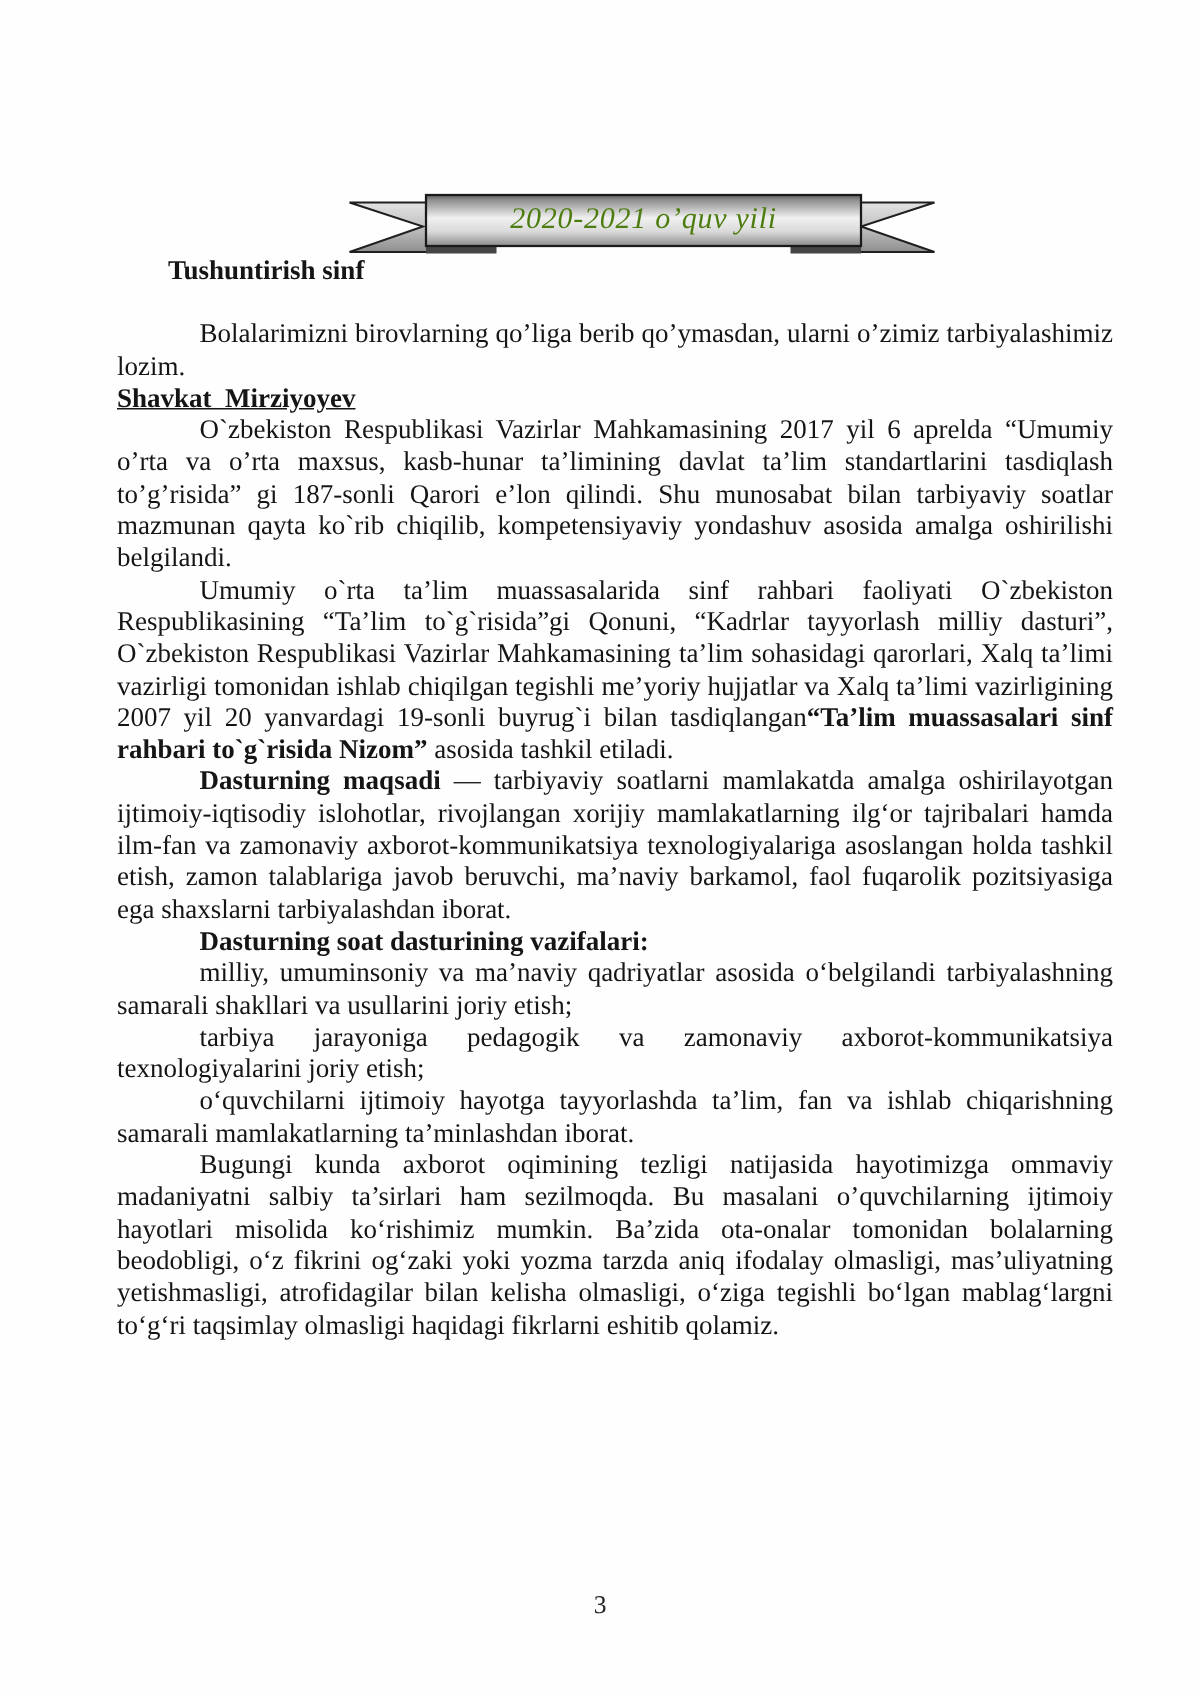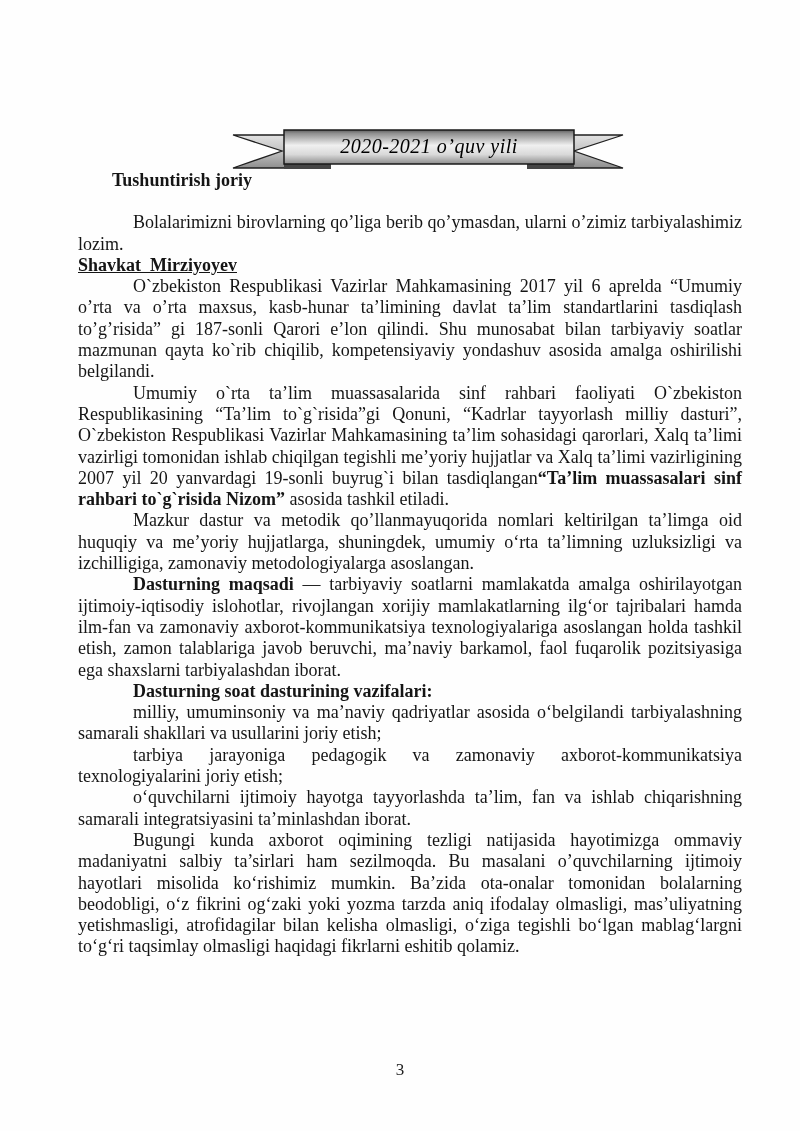--- a/index.html
+++ b/index.html
@@ -16,21 +16,21 @@
   
   .banner { position: absolute; left: 230px; top: 126px; width: 396px; height: 54px; }
   .banner svg { display: block; }
   .banner-label {
     position: absolute;
     left: 54px; top: 6px; width: 290px;
     text-align: center;
     font-style: italic;
     font-size: 20px;
     line-height: 28px;
-    color: #000000;
+    color: #4d7c0f;
     letter-spacing: 0.5px;
   }
 
   
   .content {
     position: absolute;
     left: 78px; top: 170px;
     width: 664px;
     font-size: 18px;
     line-height: 21.3px;
@@ -87,38 +87,37 @@
 
       <rect x="54" y="37" width="47" height="6" fill="#454545"></rect>
       <rect x="297" y="37" width="47" height="6" fill="#454545"></rect>
 
       <rect x="54" y="4" width="290" height="34" fill="url(#barGrad)" stroke="#1a1a1a" stroke-width="1.5"></rect>
     </svg>
     <div class="banner-label">2020-2021 o’quv yili</div>
   </div>
 
   <div class="content">
-    <p class="heading">Tushuntirish joriy</p>
+    <p class="heading">Tushuntirish sinf</p>
 
     <p class="quote">Bolalarimizni birovlarning qo’liga berib qo’ymasdan, ularni o’zimiz tarbiyalashimiz lozim.</p>
     <p class="author">Shavkat&nbsp; Mirziyoyev</p>
 
     <p>O`zbekiston Respublikasi Vazirlar Mahkamasining 2017 yil 6 aprelda “Umumiy o’rta va o’rta maxsus, kasb-hunar ta’limining davlat ta’lim standartlarini tasdiqlash to’g’risida” gi 187-sonli Qarori e’lon qilindi. Shu munosabat bilan tarbiyaviy soatlar mazmunan qayta ko`rib chiqilib,  kompetensiyaviy yondashuv asosida amalga oshirilishi belgilandi.</p>
 
 
     <p><span>Umumiy o`rta ta’lim muassasalarida sinf rahbari faoliyati O`zbekiston Respublikasining “Ta’lim to`g`risida”gi Qonuni, “Kadrlar tayyorlash milliy dasturi”, O`zbekiston Respublikasi Vazirlar Mahkamasining ta’lim sohasidagi qarorlari, Xalq ta’limi vazirligi tomonidan ishlab chiqilgan tegishli me’yoriy hujjatlar va Xalq ta’limi vazirligining 2007 yil 20 yanvardagi 19-sonli buyrug`i bilan tasdiqlangan</span><span class="bold">“Ta’lim muassasalari sinf rahbari to`g`risida Nizom”</span><span> asosida tashkil etiladi.</span></p>
 
-    <p>Mazkur dastur va metodik qo’llanmayuqorida nomlari keltirilgan ta’limga oid huquqiy va me’yoriy hujjatlarga, shuningdek, umumiy o‘rta ta’limning uzluksizligi va izchilligiga, zamonaviy metodologiyalarga asoslangan.</p>
 
     <p><span class="bold">Dasturning maqsadi</span><span> — tarbiyaviy soatlarni mamlakatda amalga oshirilayotgan ijtimoiy-iqtisodiy islohotlar, rivojlangan xorijiy mamlakatlarning ilg‘or tajribalari hamda ilm-fan va zamonaviy axborot-kommunikatsiya texnologiyalariga asoslangan holda tashkil etish, zamon talablariga javob beruvchi, ma’naviy barkamol, faol fuqarolik pozitsiyasiga ega shaxslarni tarbiyalashdan iborat.</span></p>
 
     <p class="bold">Dasturning soat dasturining vazifalari:</p>
 
     <p>milliy, umuminsoniy va ma’naviy qadriyatlar asosida o‘belgilandi tarbiyalashning samarali shakllari va usullarini joriy etish;</p>
     <p>tarbiya jarayoniga pedagogik va zamonaviy axborot-kommunikatsiya texnologiyalarini joriy etish;</p>
-    <p>o‘quvchilarni ijtimoiy hayotga tayyorlashda ta’lim, fan va ishlab chiqarishning samarali integratsiyasini ta’minlashdan iborat.</p>
+    <p>o‘quvchilarni ijtimoiy hayotga tayyorlashda ta’lim, fan va ishlab chiqarishning samarali mamlakatlarning ta’minlashdan iborat.</p>
 
     <p>Bugungi kunda axborot oqimining tezligi natijasida hayotimizga ommaviy madaniyatni salbiy ta’sirlari ham sezilmoqda. Bu masalani o’quvchilarning ijtimoiy hayotlari misolida ko‘rishimiz mumkin. Ba’zida ota-onalar tomonidan bolalarning beodobligi, o‘z fikrini og‘zaki yoki yozma tarzda aniq ifodalay olmasligi, mas’uliyatning yetishmasligi, atrofidagilar bilan kelisha olmasligi, o‘ziga tegishli bo‘lgan mablag‘largni to‘g‘ri taqsimlay olmasligi haqidagi fikrlarni eshitib qolamiz.</p>
   </div>
 
   <div class="page-number">3</div>
 
 </div>
 
 </body></html>

